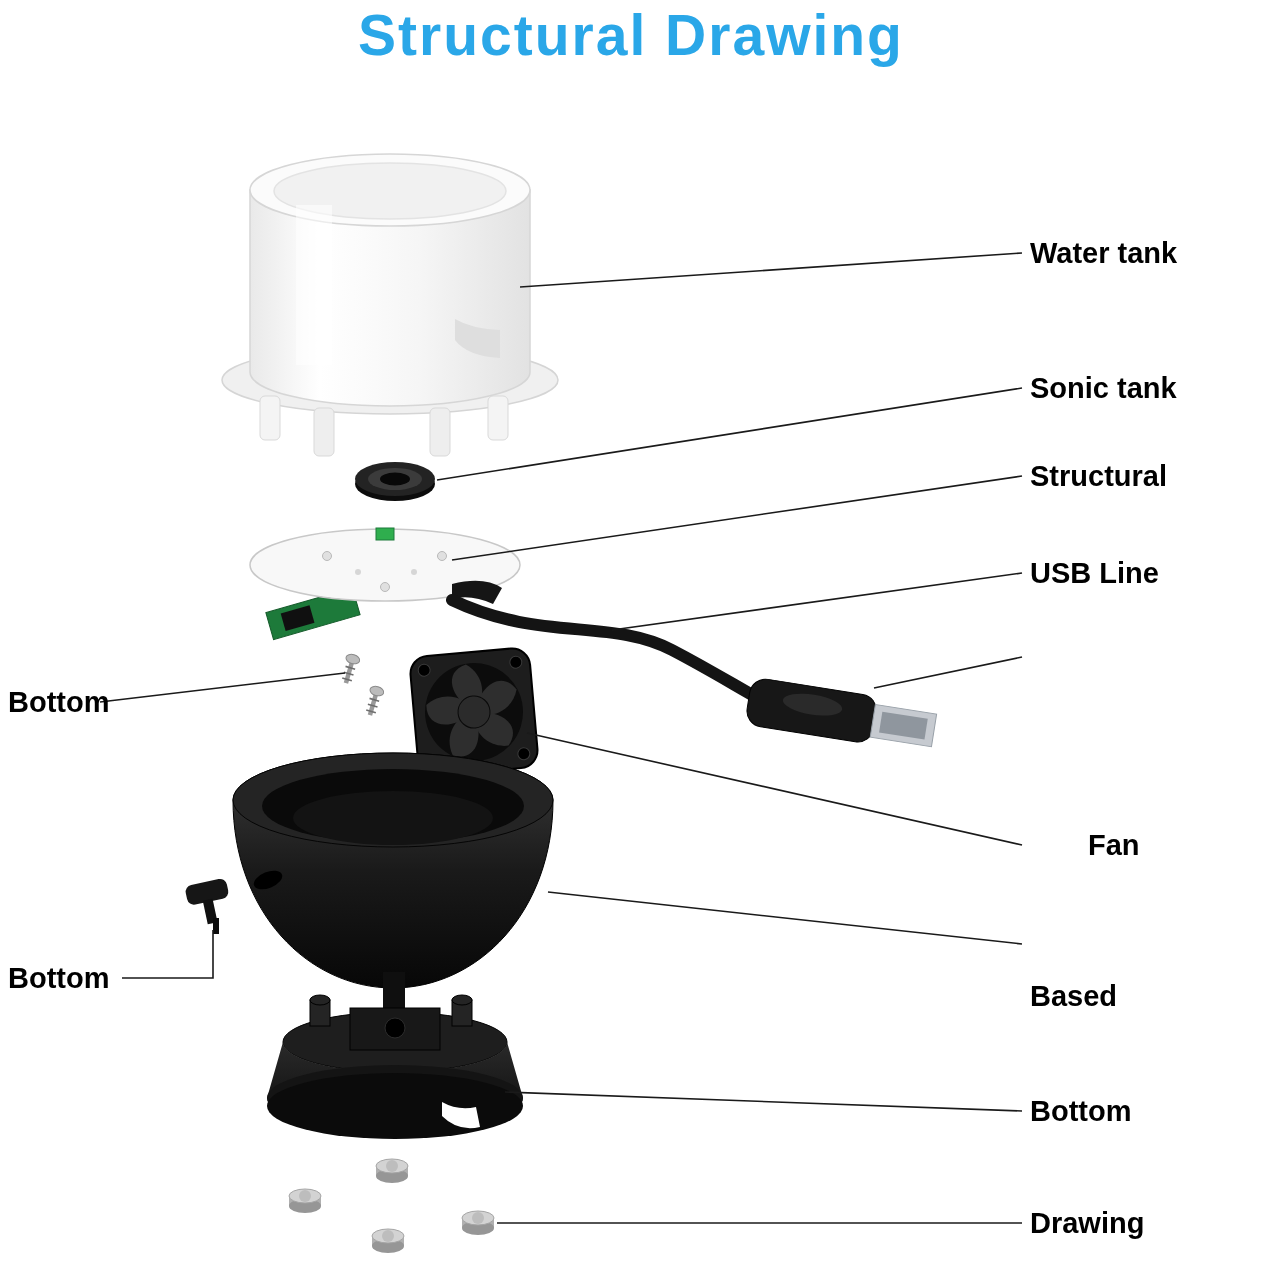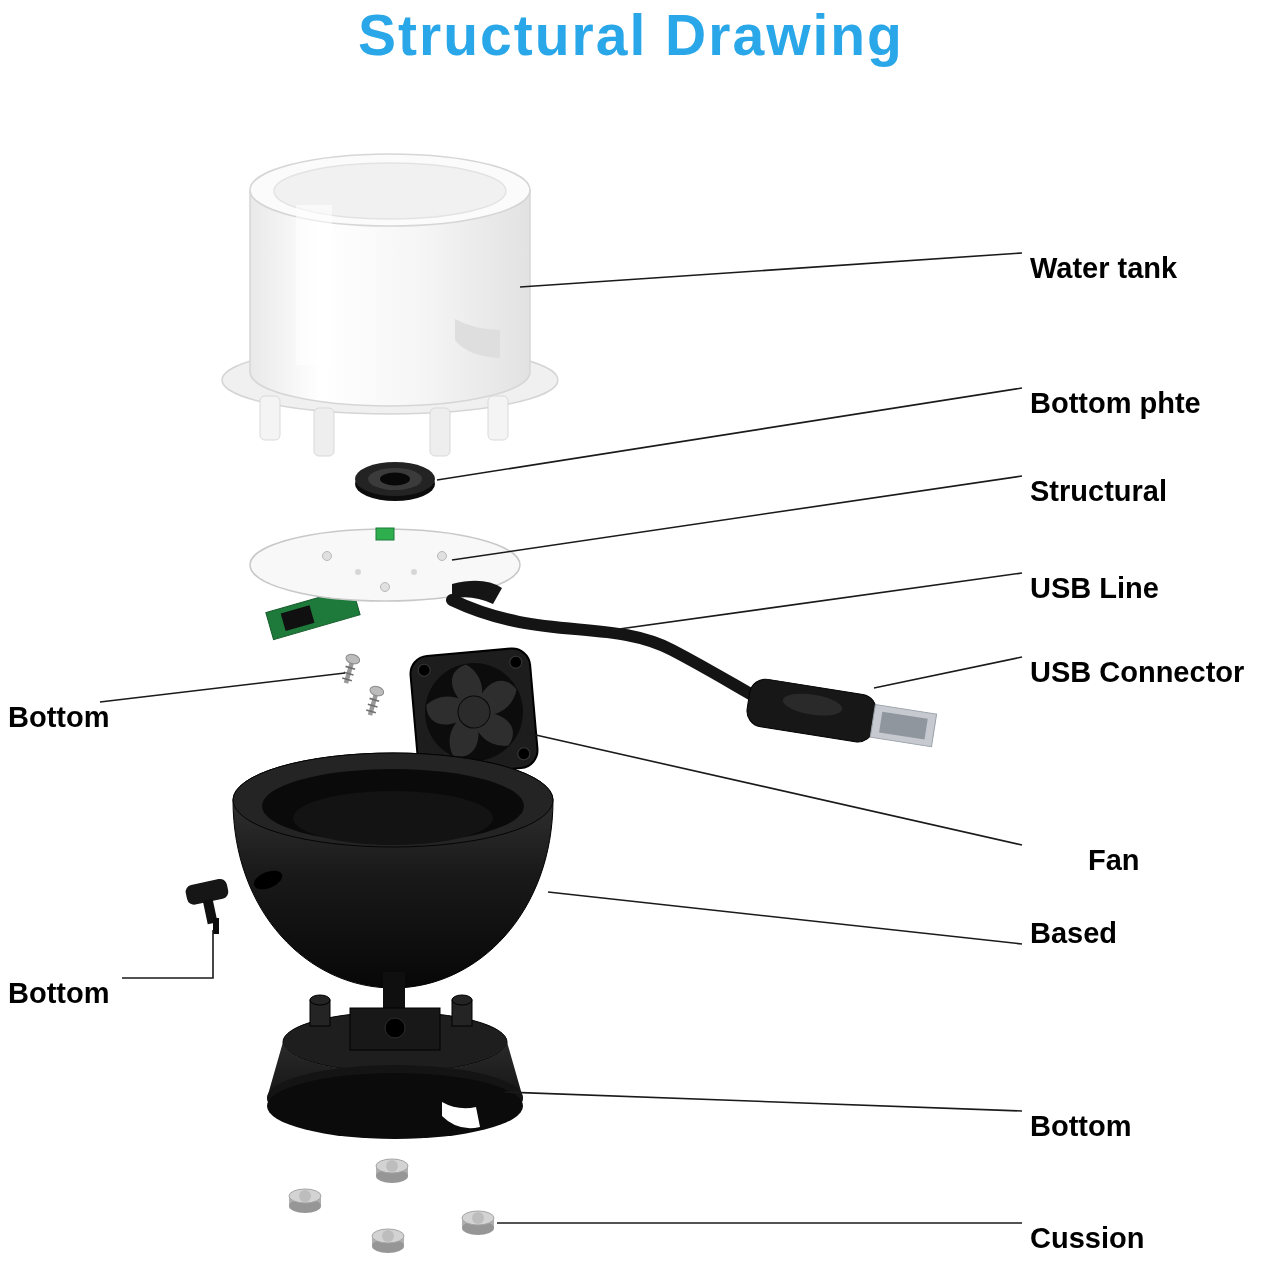--- a/index.html
+++ b/index.html
@@ -29,21 +29,20 @@
     height: 1262px;
   }
   .label {
     position: absolute;
     transform: translateY(-50%);
     font-family: "Liberation Sans", sans-serif;
     font-size: 29px;
     font-weight: 700;
     color: #000000;
     white-space: nowrap;
-    margin-top: 15px;
   }
 </style>
 </head>
 <body>
 
 <div class="page">
 
   <h1 class="title">Structural Drawing</h1>
 
   <svg class="art" viewBox="0 0 1262 1262">
@@ -210,24 +209,23 @@
       <line x1="527" y1="733" x2="1022" y2="845"></line>
       <line x1="548" y1="892" x2="1022" y2="944"></line>
       <line x1="505" y1="1092" x2="1022" y2="1111"></line>
       <line x1="497" y1="1223" x2="1022" y2="1223"></line>
       <line x1="100" y1="702" x2="345" y2="673"></line>
       <polyline points="122,978 213,978 213,930"></polyline>
     </g>
   </svg>
 
   <div class="label" style="left:1030px; top:253px">Water tank</div>
-  <div class="label" style="left:1030px; top:388px">Bottom phte</div>
+  <div class="label" style="left:1030px; top:388px">Sonic tank</div>
   <div class="label" style="left:1030px; top:476px">Structural</div>
   <div class="label" style="left:1030px; top:573px">USB Line</div>
-  <div class="label" style="left:1030px; top:657px">USB Connector</div>
   <div class="label" style="left:1088px; top:845px">Fan</div>
-  <div class="label" style="left:1030px; top:918px">Based</div>
+  <div class="label" style="left:1030px; top:996px">Based</div>
   <div class="label" style="left:1030px; top:1111px">Bottom</div>
-  <div class="label" style="left:1030px; top:1223px">Cussion</div>
+  <div class="label" style="left:1030px; top:1223px">Drawing</div>
   <div class="label" style="left:8px;   top:702px">Bottom</div>
   <div class="label" style="left:8px;   top:978px">Bottom</div>
 
 </div>
 
 </body></html>

